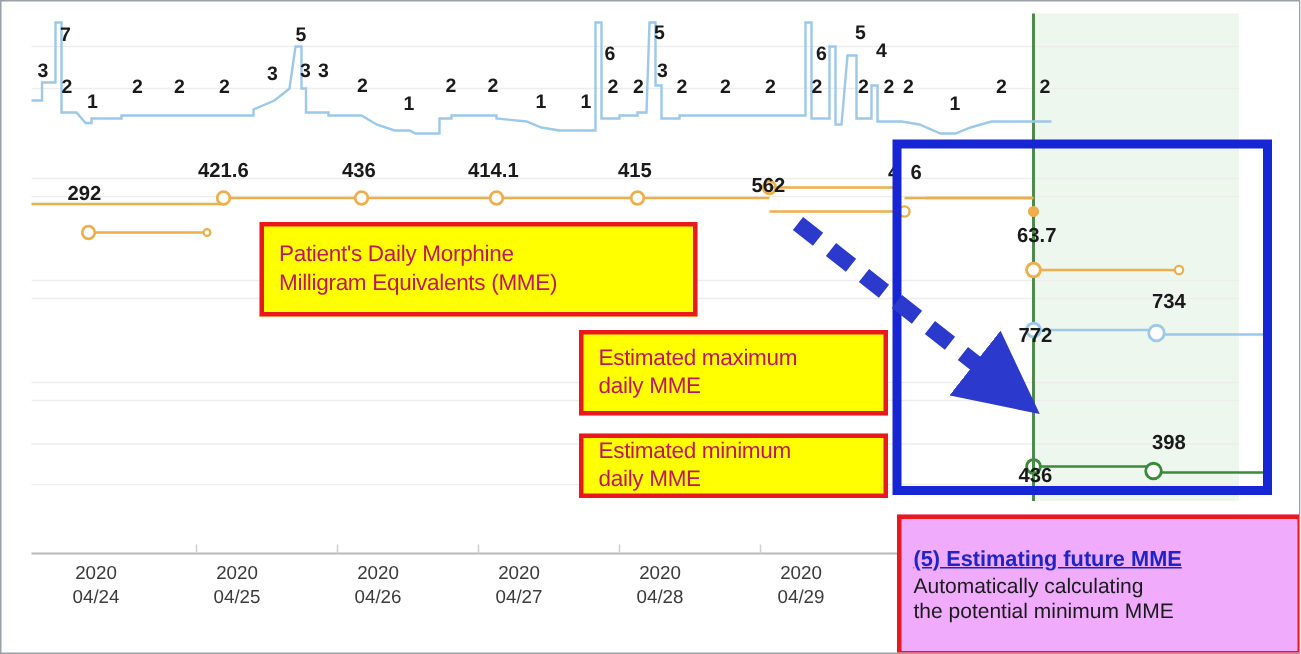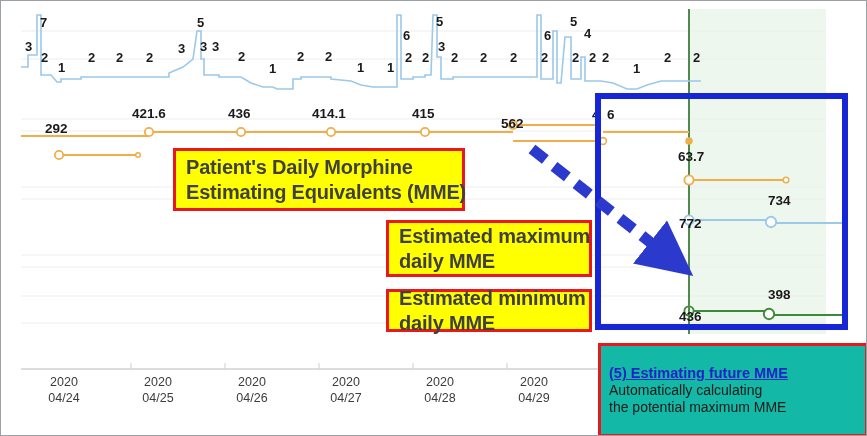--- a/index.html
+++ b/index.html
@@ -6,28 +6,28 @@
   body{font-family:"Liberation Sans",sans-serif;}
   #root{position:relative;width:867px;height:436px;background:#ffffff;overflow:hidden;
         border:1px solid #9aa0a6;box-sizing:border-box;}
   .plot{position:absolute;left:0;top:0;width:867px;height:436px;}
   svg{display:block;}
 
   
   .callout{position:absolute;background:#ffff00;border:3px solid #e8181c;
            box-sizing:border-box;display:flex;flex-direction:column;justify-content:center;
            padding:4px 10px;}
-  .callout .ln{font-weight:bold;font-size:20px;color:#404040;line-height:1.22;
+  .callout .ln{font-weight:normal;font-size:15px;color:#be185d;line-height:1.22;
                white-space:nowrap;letter-spacing:-0.2px;}
   #callout-mme{left:172px;top:147px;width:292px;height:63px;}
   #callout-max{left:385px;top:219px;width:206px;height:57px;}
   #callout-min{left:385px;top:288px;width:206px;height:43px;}
 
   #callout-future{position:absolute;left:597px;top:342px;width:270px;height:94px;
-                  background:#14b8a6;border:3px solid #e8181c;box-sizing:border-box;
+                  background:#f0abfc;border:3px solid #e8181c;box-sizing:border-box;
                   padding:3px 8px;display:flex;flex-direction:column;justify-content:center;}
   #callout-future .hd{font-weight:bold;font-size:14.5px;color:#1f25c4;
                       text-decoration:underline;line-height:1.25;white-space:nowrap;}
   #callout-future .bd{font-size:14px;color:#1a1a1a;line-height:1.24;white-space:nowrap;}
 
   
   #blue-box{position:absolute;left:594px;top:92px;width:253px;height:237px;
             border:6px solid #1726d4;box-sizing:border-box;pointer-events:none;}
 
   #arrow-layer{position:absolute;left:0;top:0;width:867px;height:436px;pointer-events:none;}
@@ -207,32 +207,32 @@
     <defs>
       <marker id="ah" markerWidth="5" markerHeight="5" refX="2.2" refY="2.5" orient="auto">
         <path d="M0,0 L5,2.5 L0,5 z" fill="#2b39cc"></path>
       </marker>
     </defs>
     <line x1="531" y1="148" x2="668" y2="256" stroke="#2b39cc" stroke-width="11" stroke-dasharray="17 11" marker-end="url(#ah)"></line>
   </svg>
 
   <div class="callout" id="callout-mme">
     <span class="ln">Patient's Daily Morphine</span>
-    <span class="ln">Estimating Equivalents (MME)</span>
+    <span class="ln">Milligram Equivalents (MME)</span>
   </div>
 
   <div class="callout" id="callout-max">
     <span class="ln">Estimated maximum</span>
     <span class="ln">daily MME</span>
   </div>
 
   <div class="callout" id="callout-min">
     <span class="ln">Estimated minimum</span>
     <span class="ln">daily MME</span>
   </div>
 
   <div id="callout-future">
     <span class="hd">(5) Estimating future MME</span>
     <span class="bd">Automatically calculating</span>
-    <span class="bd">the potential maximum MME</span>
+    <span class="bd">the potential minimum MME</span>
   </div>
 
 </div>
 
 </body></html>

